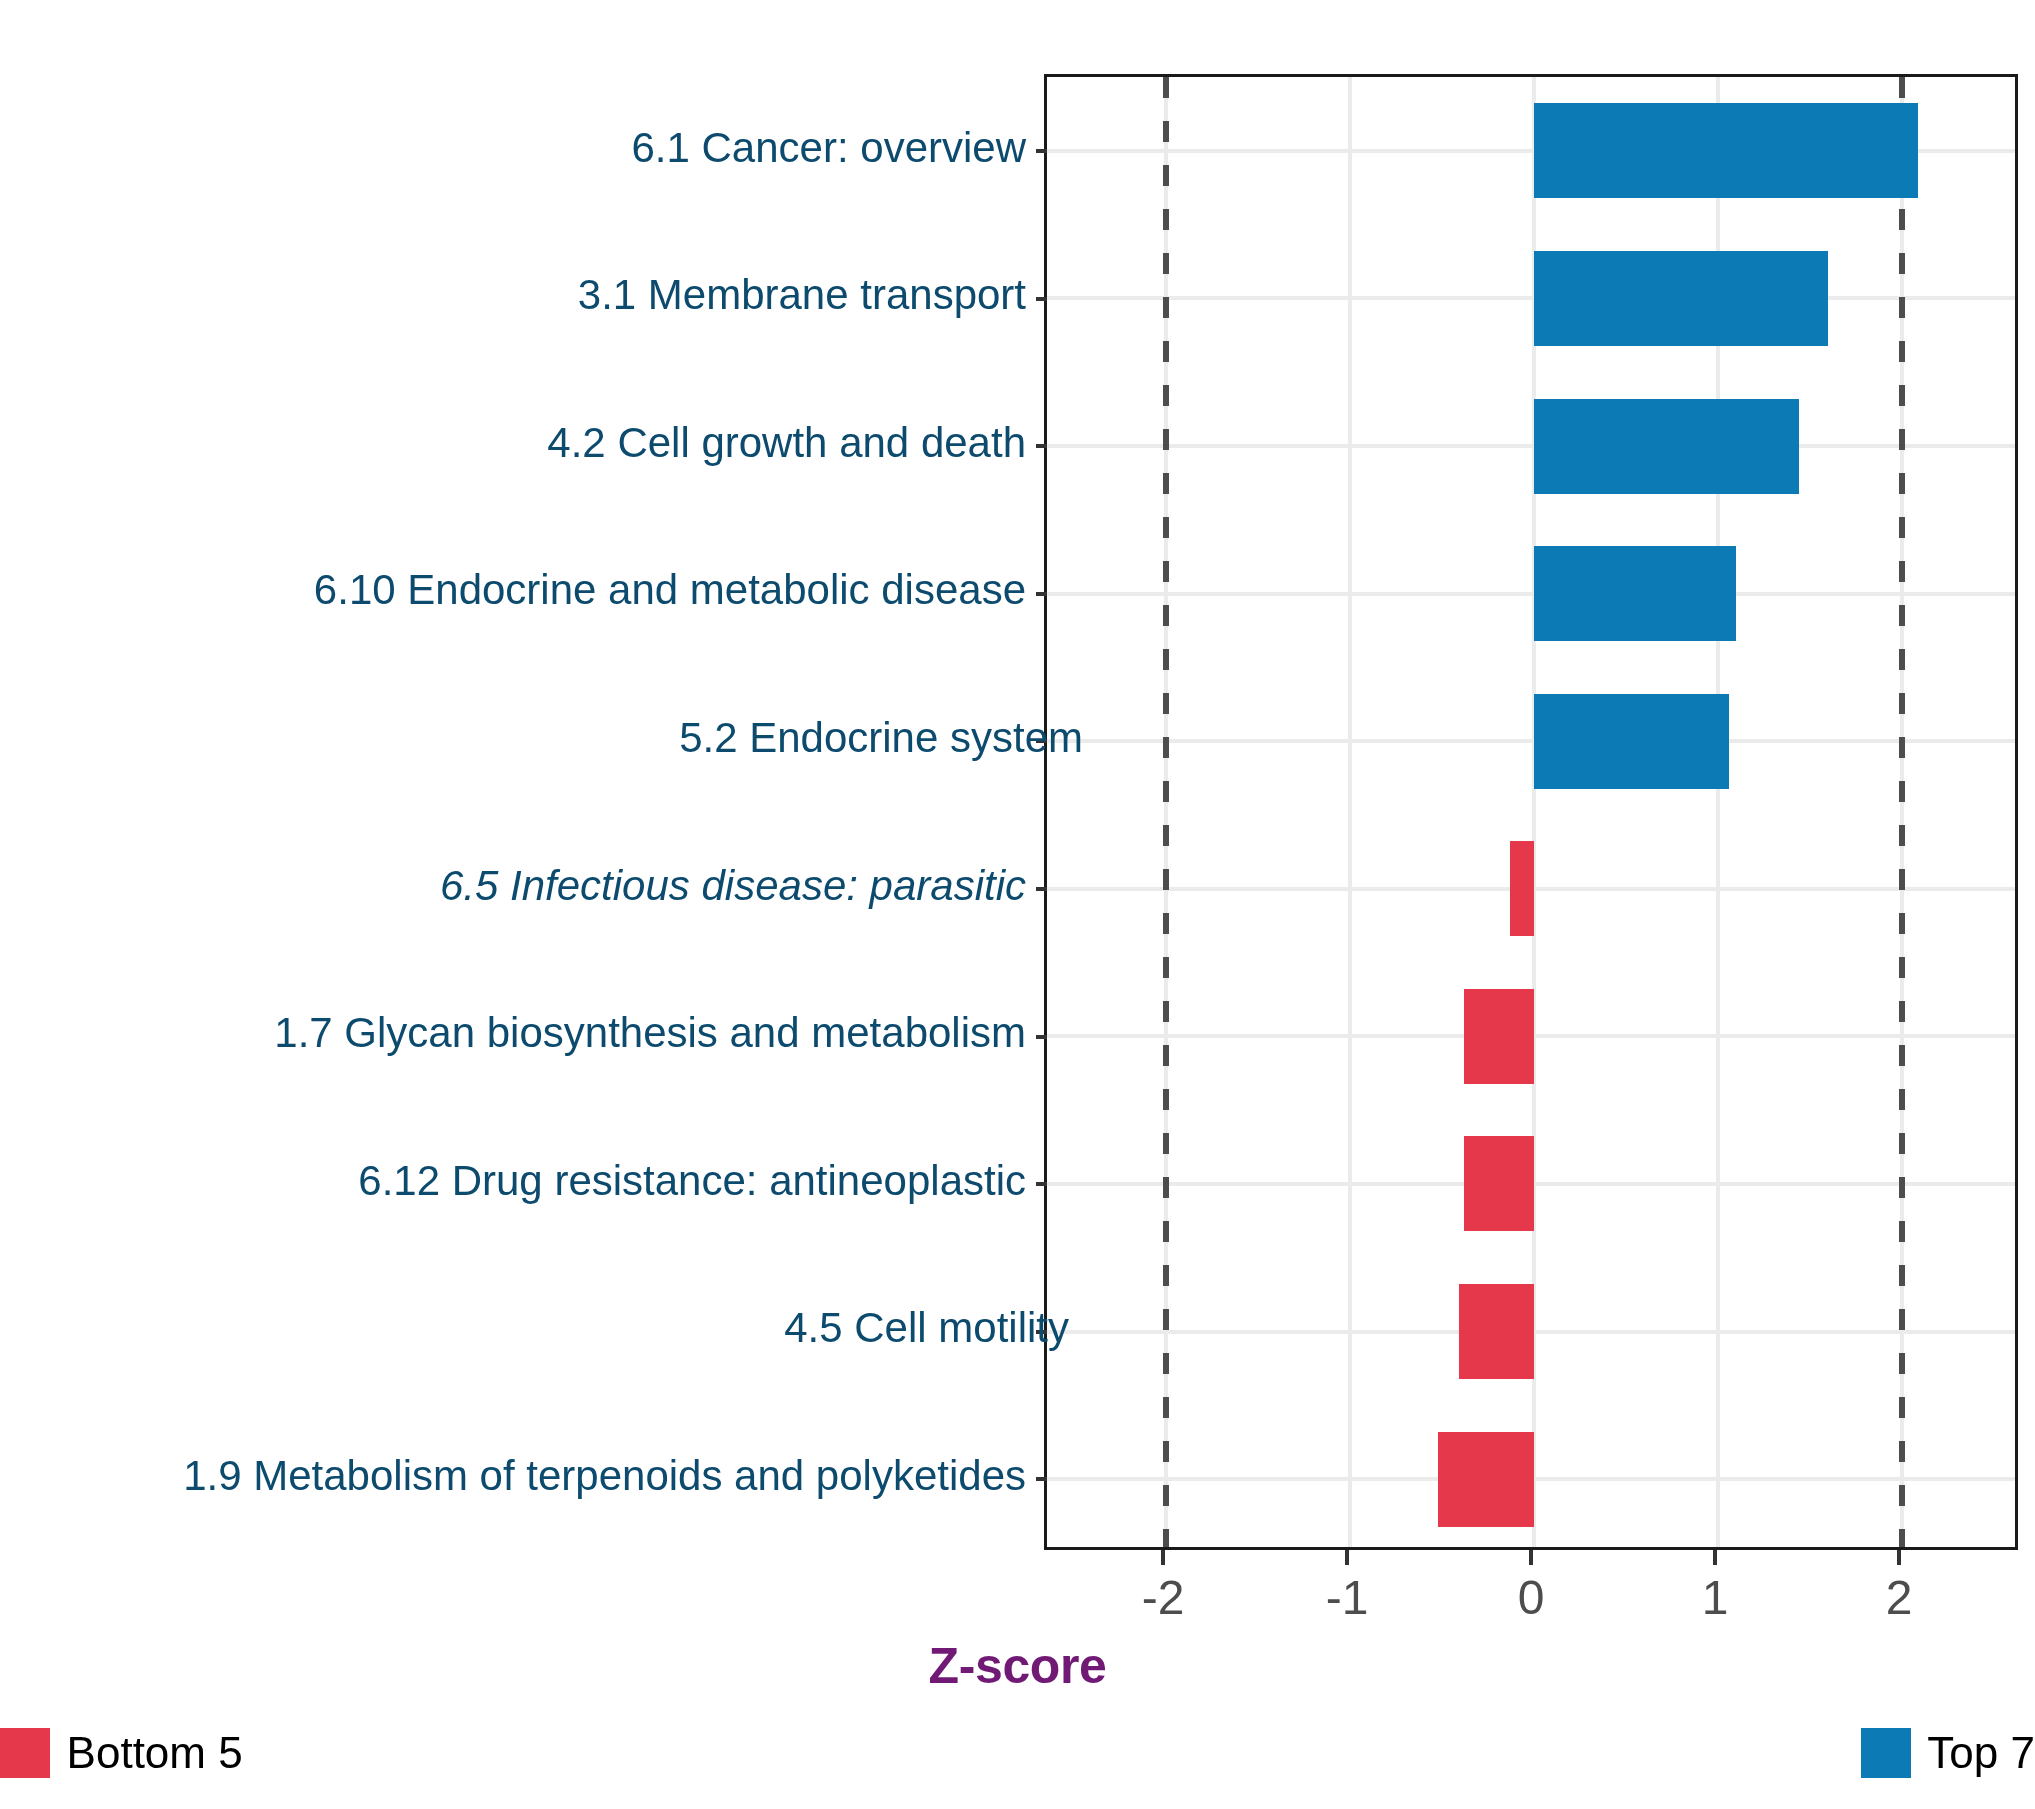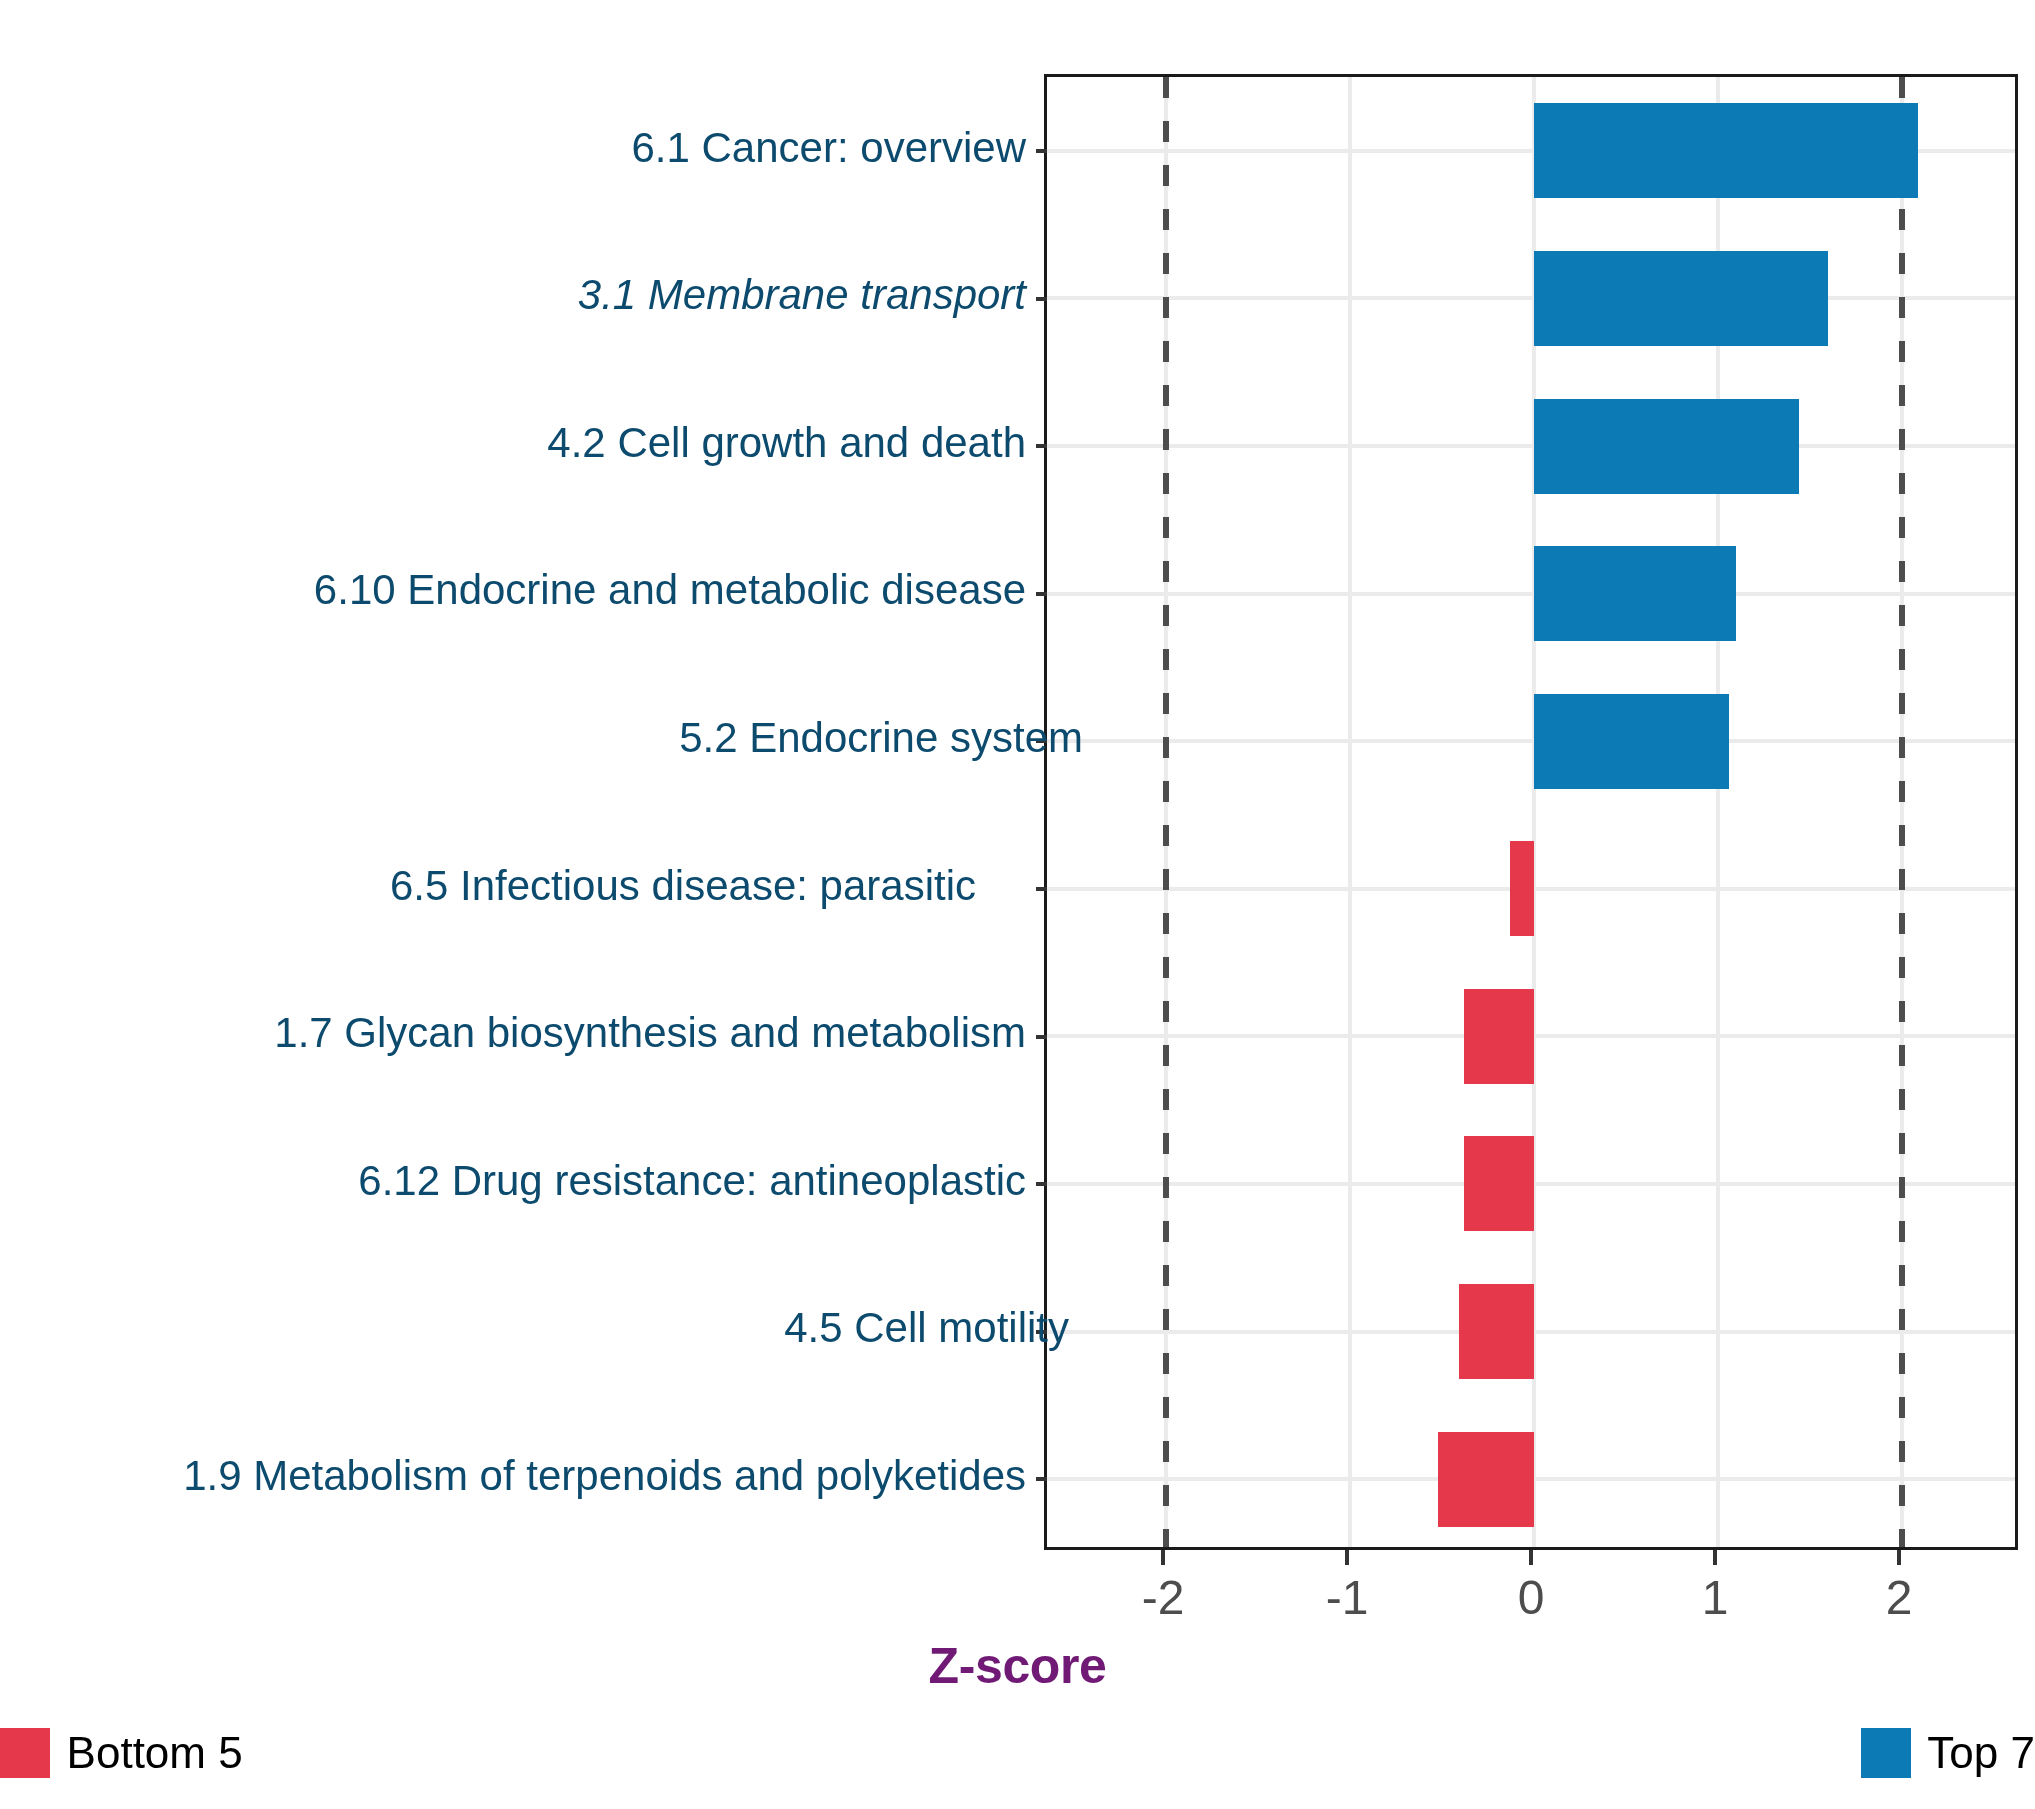--- a/index.html
+++ b/index.html
@@ -195,25 +195,25 @@
         <div class="ytick" style="top: 810px;"></div>
         <div class="ytick" style="top: 958px;"></div>
         <div class="ytick" style="top: 1105px;"></div>
         <div class="ytick" style="top: 1253px;"></div>
         <div class="ytick" style="top: 1400px;"></div>
       </div>
   </div>
 
   <div id="ylabel-layer">
       <div class="ylabel" style="top: 148px; right: 1009px;">6.1 Cancer: overview</div>
-      <div class="ylabel" style="top: 295px; right: 1009px; font-style: italic;">3.1 Membrane transport</div>
+      <div class="ylabel" style="top: 295px; right: 1009px;">3.1 Membrane transport</div>
       <div class="ylabel" style="top: 443px; right: 1009px;">4.2 Cell growth and death</div>
       <div class="ylabel" style="top: 590px; right: 1009px;">6.10 Endocrine and metabolic disease</div>
       <div class="ylabel" style="top: 738px; right: 952px;">5.2 Endocrine system</div>
-      <div class="ylabel" style="top: 886px; right: 1059px;">6.5 Infectious disease: parasitic</div>
+      <div class="ylabel" style="top: 886px; right: 1009px; font-style: italic;">6.5 Infectious disease: parasitic</div>
       <div class="ylabel" style="top: 1033px; right: 1009px;">1.7 Glycan biosynthesis and metabolism</div>
       <div class="ylabel" style="top: 1181px; right: 1009px;">6.12 Drug resistance: antineoplastic</div>
       <div class="ylabel" style="top: 1328px; right: 966px;">4.5 Cell motility</div>
       <div class="ylabel" style="top: 1476px; right: 1009px; margin-left: 26px;">1.9 Metabolism of terpenoids and polyketides</div>
     </div>
 
   <div id="xtick-layer">
       <div class="xtick" style="left: 1163px; top: 1550px;"></div>
       <div class="xtick" style="left: 1347px; top: 1550px;"></div>
       <div class="xtick" style="left: 1531px; top: 1550px;"></div>

